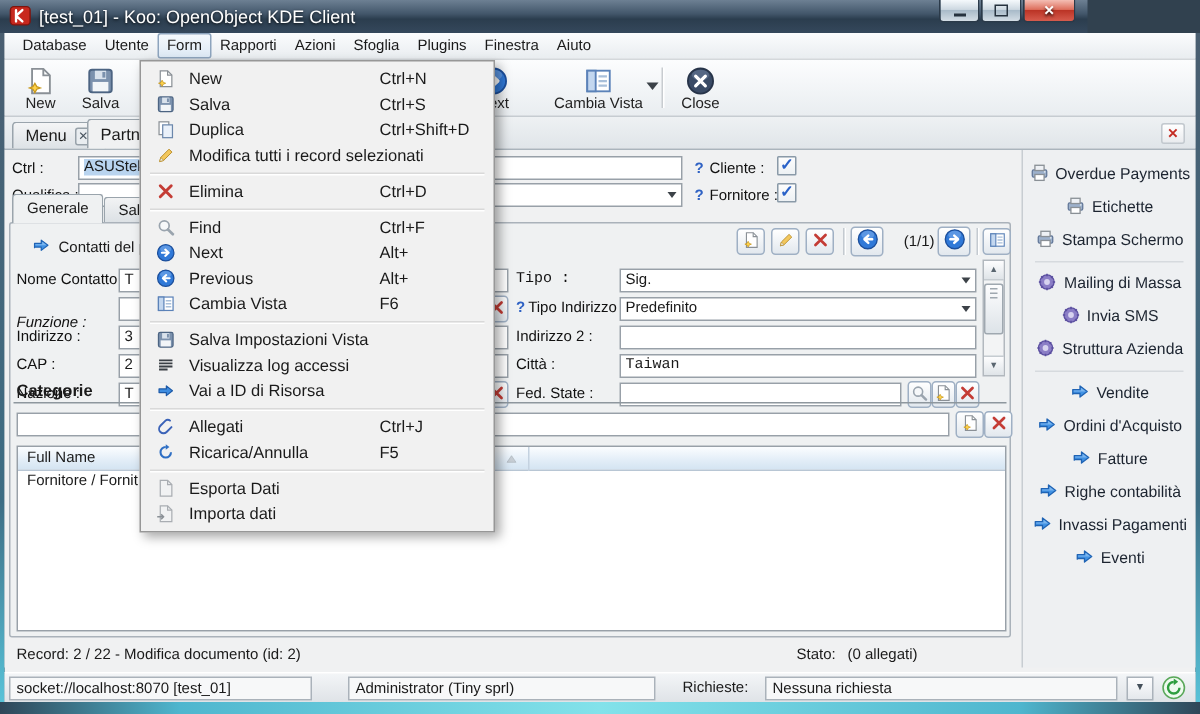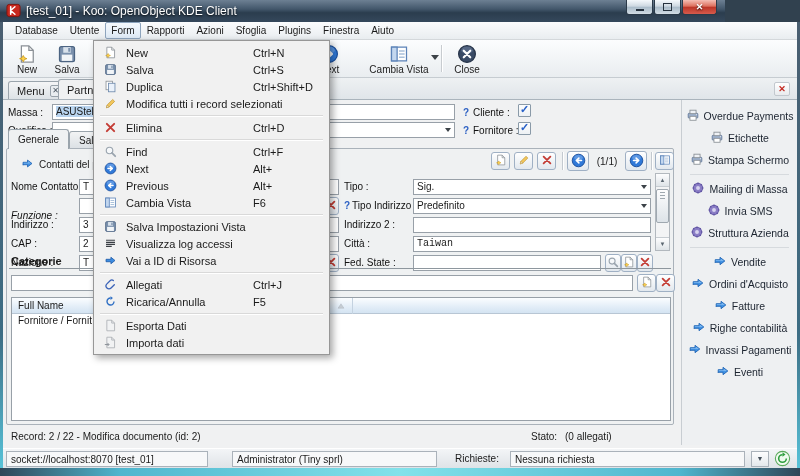--- a/index.html
+++ b/index.html
@@ -82,21 +82,21 @@
   #legend{position:absolute;left:14px;top:8px;display:flex;align-items:center;gap:5px;font-size:10px}
   #legend svg{width:13px;height:13px}
 
   .mini{position:absolute;width:19px;height:18px;border:1px solid #9fb0c4;border-radius:3px;
     background:linear-gradient(#fff,#e2e8ee);display:flex;align-items:center;justify-content:center}
   .mini svg{width:12px;height:12px}
   .navbtn{position:absolute;width:22px;height:20px;border:1px solid #9fb0c4;border-radius:3px;
     background:linear-gradient(#fff,#e2e8ee);display:flex;align-items:center;justify-content:center}
   .navbtn svg{width:15px;height:15px}
   .o2msep{position:absolute;top:3px;width:1px;height:18px;background:#c4cad0;box-shadow:1px 0 0 #fff}
-  #pager{position:absolute;left:584px;top:7px;width:32px;text-align:center;font-size:10px}
+  #pager{position:absolute;left:584px;top:7px;width:32px;text-align:right;font-size:10px}
 
   
   #vscroll{position:absolute;left:648px;top:24px;width:15px;height:78px;border:1px solid #b2b8be;background:#f3f4f5}
   .sbarrow{position:absolute;left:0;width:13px;height:13px;background:linear-gradient(#fdfdfe,#dfe4e8);
     border-bottom:1px solid #c6ccd1;color:#5a6670;font-size:6px;text-align:center;line-height:13px}
   .sbarrow.down{top:auto;bottom:0;border-top:1px solid #c6ccd1;border-bottom:none}
   #sbthumb{position:absolute;left:0;top:15px;width:13px;height:34px;border:1px solid #9fa8b0;border-radius:2px;
     background:linear-gradient(#fdfdfe,#dde3e8)}
   #sbthumb i{display:block;height:1px;background:#9fa8b0;margin:2px 3px 0}
 
@@ -262,21 +262,21 @@
     <span>Menu</span>
     <span class="tabclose">✕</span>
   </div>
   <div class="tab active" id="tab-partner">
     <span>Partner</span>
   </div>
   <div id="tabbar-close">✕</div>
 </div>
 
 <div id="formarea">
-  <span class="flabel" style="left:5px;top:7px">Massa :</span>
+  <span class="flabel" style="left:5px;top:7px">Ctrl :</span>
   <div class="textbox" style="left:49px;top:4px;width:403px">
     <span class="sel">ASUStek</span>
   </div>
   <span class="flabel" style="left:460px;top:7px"><span class="help">?</span></span>
   <span class="flabel" style="left:470px;top:7px">Cliente :</span>
   <div class="checkbox" style="left:515px;top:4px">
       <span class="mark">✓</span>
     </div>
 
   <span class="flabel" style="left:5px;top:25px">Qualifica :</span>
@@ -376,21 +376,21 @@
               <path d="M9.8 9.8l4 4" stroke="#9aa4ae" stroke-width="2.2" stroke-linecap="round"></path>
             </svg></span>
         </div>
         <div class="mini" style="left: 316px; top: 105px; width: 16px;">
           <span><svg viewBox="0 0 16 16">
               <path d="M3.5 3.5l9 9M12.5 3.5l-9 9" stroke="#c43c35" stroke-width="2.4" stroke-linecap="round"></path>
             </svg></span>
         </div>
       </div>
     <div id="fields-right">
-        <span class="flabel" style="left: 337px; top: 32px;"><span>Tipo :</span></span>
+        <span class="flabel" style="left: 337px; top: 32px; font-family: Liberation Mono, monospace;"><span>Tipo :</span></span>
         <div class="textbox" style="left: 406px; top: 30px; width: 238px;"><span>Sig.</span><span class="carrow"></span></div>
         <span class="flabel" style="left: 337px; top: 51px;"><span class="help">?</span><span>Tipo Indirizzo :</span></span>
         <div class="textbox" style="left: 406px; top: 49px; width: 238px;"><span>Predefinito</span><span class="carrow"></span></div>
         <span class="flabel" style="left: 337px; top: 70px;"><span>Indirizzo 2 :</span></span>
         <div class="textbox" style="left: 406px; top: 68px; width: 238px;"><span></span></div>
         <span class="flabel" style="left: 337px; top: 89px;"><span>Città :</span></span>
         <div class="textbox" style="left: 406px; top: 87px; width: 238px; font-family: Liberation Mono, monospace;"><span>Taiwan</span></div>
         <span class="flabel" style="left: 337px; top: 108px;"><span>Fed. State :</span></span>
         <div class="textbox" style="left: 406px; top: 106px; width: 188px;"><span></span></div>
         <div class="mini" style="left: 598px; top: 105px; width: 16px;">

